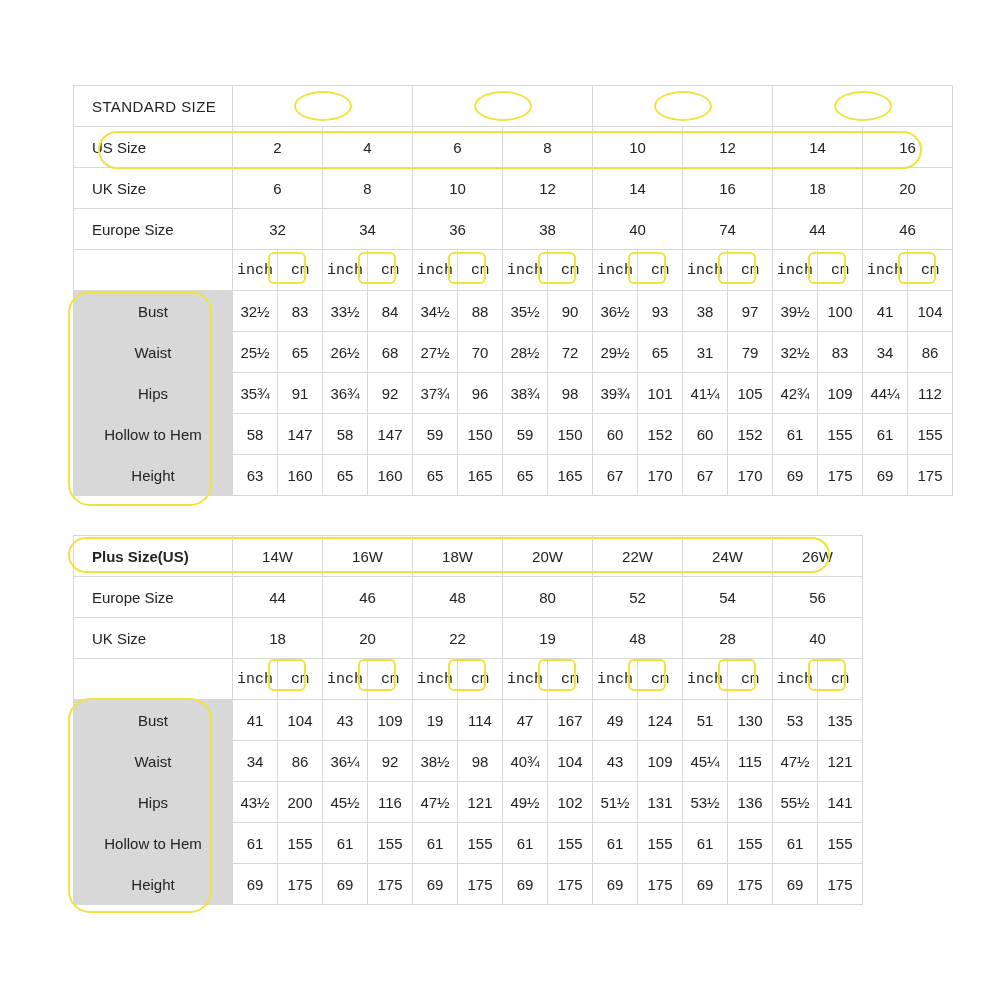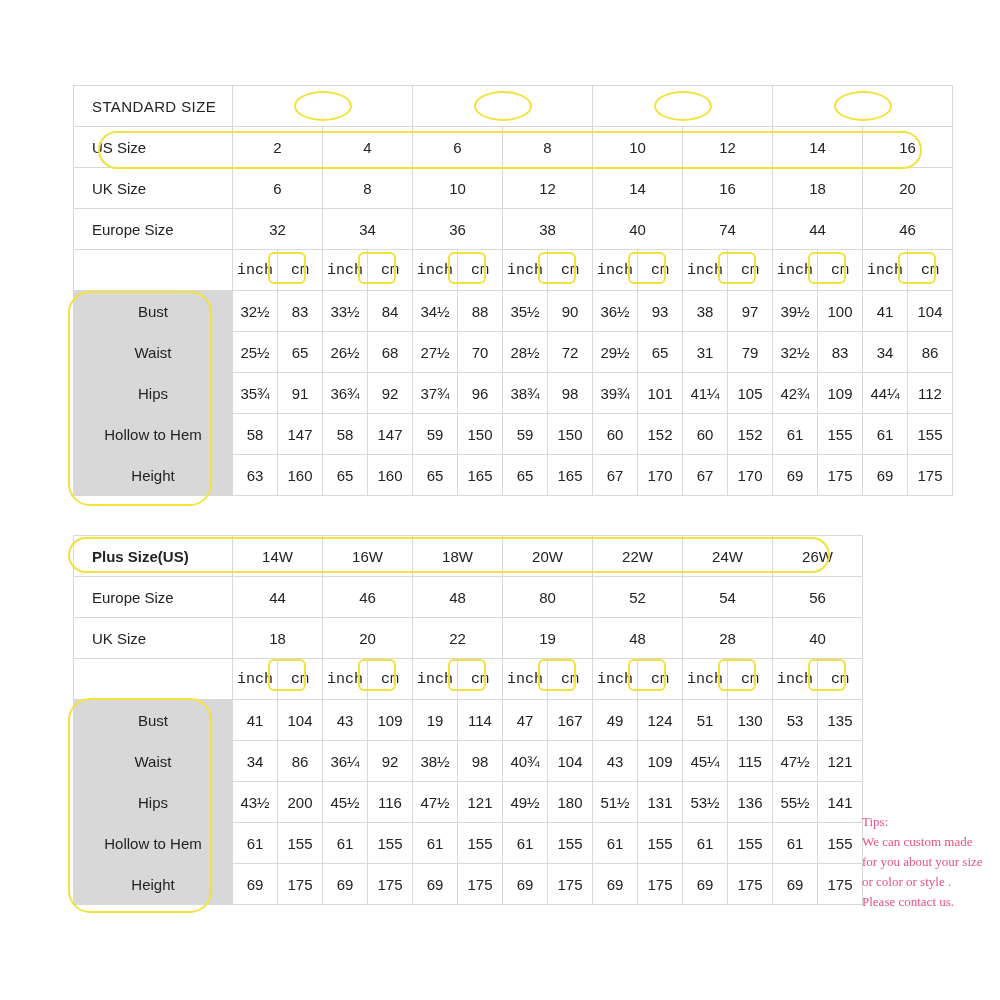--- a/index.html
+++ b/index.html
@@ -438,21 +438,21 @@
 
         <tr>
           <td class="row-label-grey">Hips</td>
           <td>43½</td>
           <td>200</td>
           <td>45½</td>
           <td>116</td>
           <td>47½</td>
           <td>121</td>
           <td>49½</td>
-          <td>180</td>
+          <td>102</td>
           <td>51½</td>
           <td>131</td>
           <td>53½</td>
           <td>136</td>
           <td>55½</td>
           <td>141</td>
         </tr>
 
         <tr>
           <td class="row-label-grey">Hollow to Hem</td>
@@ -498,21 +498,14 @@
   <div class="annot" style="left:68px; top:698px; width:144px; height:215px;"></div>
 
   <div class="annot-cm" style="left:268px; top:659px; width:38px; height:32px;"></div>
   <div class="annot-cm" style="left:358px; top:659px; width:38px; height:32px;"></div>
   <div class="annot-cm" style="left:448px; top:659px; width:38px; height:32px;"></div>
   <div class="annot-cm" style="left:538px; top:659px; width:38px; height:32px;"></div>
   <div class="annot-cm" style="left:628px; top:659px; width:38px; height:32px;"></div>
   <div class="annot-cm" style="left:718px; top:659px; width:38px; height:32px;"></div>
   <div class="annot-cm" style="left:808px; top:659px; width:38px; height:32px;"></div>
 
-  <div class="tips">
-    <div>Tips:</div>
-    <div>We can custom made</div>
-    <div>for you about your size</div>
-    <div>or color or style .</div>
-    <div>Please contact us.</div>
-  </div>
 
 </div>
 
 </body></html>

